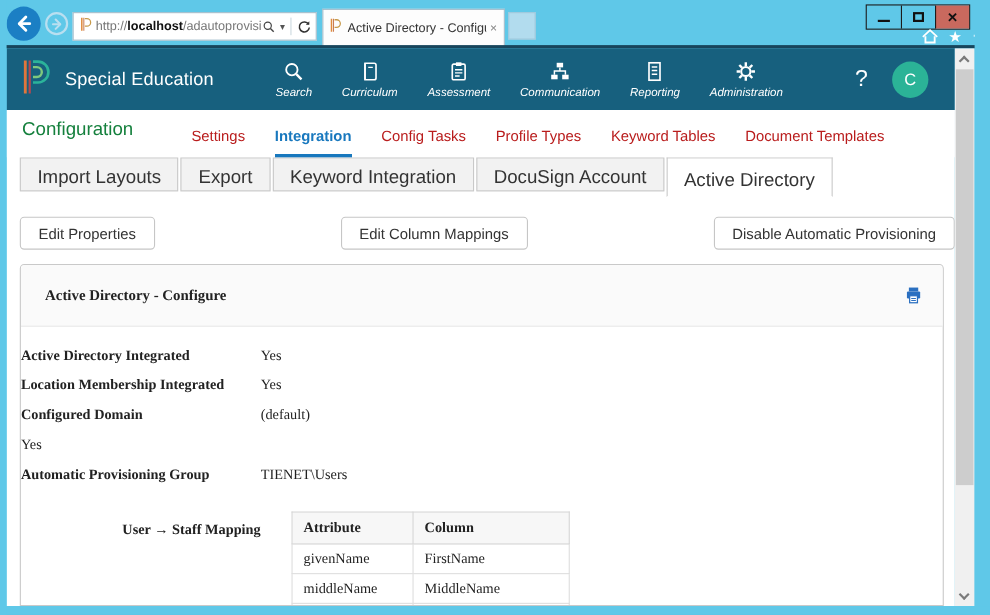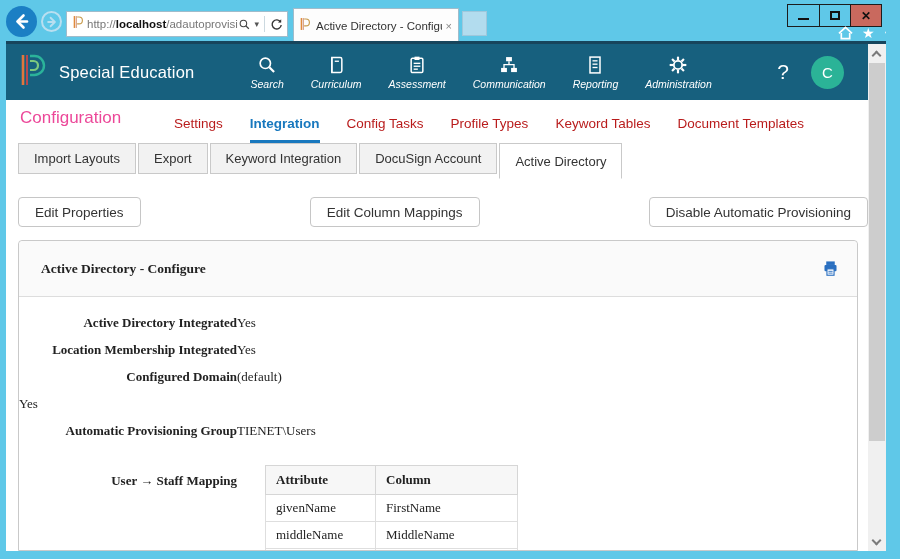--- a/index.html
+++ b/index.html
@@ -49,46 +49,46 @@
   .nav { display:flex; margin-left:56px; gap:27px; align-items:flex-end; }
   .nav-item { display:flex; flex-direction:column; align-items:center; cursor:pointer; }
   .nav-item .nav-label { font-size:10.5px; margin-top:3px;font-style:italic; }
   .help-btn { margin-left:auto; font-size:21px; color:#fff; cursor:pointer; }
   .avatar { width:33px; height:33px; border-radius:50%; background:#2bb397; color:#fff; font-size:15px;
             display:flex; align-items:center; justify-content:center; margin-left:22px; margin-right:24px; cursor:pointer; }
 
   
   .content { position:absolute; top:100px; left:6px; width:862px; height:451px; background:#fff; }
   .config-bar { position:relative; height:43px; background:#fff; }
-  .config-title { position:absolute; left:14px; top:8px; font-size:17px; color:#ec4899; }
+  .config-title { position:absolute; left:14px; top:8px; font-size:17px; color:#15803d; }
   .main-tabs { position:absolute; left:168px; bottom:0; display:flex; gap:27px; }
   .main-tab { font-size:13.5px; color:#b91c1c; padding-bottom:9px; cursor:pointer; border-bottom:3px solid transparent; }
   .main-tab.active { color:#1878be; font-weight:bold; border-bottom-color:#1878be; }
 
   .subtab-row { display:flex; align-items:flex-start; padding-left:12px; height:38px; }
-  .subtab { font-size:13px; color:#333; background:#f2f2f2; border:1px solid #c9c9c9; padding:7px 15px 19px;
+  .subtab { font-size:17px; color:#333; background:#f2f2f2; border:1px solid #c9c9c9; padding:7px 15px 19px;
             margin-right:2px; cursor:pointer; height:31px; }
   .subtab.active { background:#fff; border-bottom:1px solid #fff; height:36px; padding-top:10px; }
 
   .actions-row { display:flex; gap:19px; padding:16px 0 0 12px;justify-content:space-between; }
   .action-btn { background:#fff; border:1px solid #c6c6c6; border-radius:4px; padding:0 16px; height:30px;
                 font-size:13.5px; color:#333; font-family:"Liberation Sans",sans-serif; cursor:pointer; }
 
   
   .panel { position:absolute; left:12px; top:140px; width:840px; height:311px; border:1px solid #c9c9c9;
            border-radius:4px 4px 0 0; background:#fff; overflow:hidden; }
   .panel-header { height:56px; background:#fafafa; border-bottom:1px solid #ddd; display:flex;
                   align-items:center; border-radius:4px 4px 0 0; }
   .panel-title { font-family:"Liberation Serif", serif; font-weight:bold; font-size:13.5px; color:#222;
                  margin-left:22px; flex:1; }
   .print-btn { margin-right:18px; cursor:pointer; display:flex; }
 
   .panel-body { padding-top:18px; font-family:"Liberation Serif", serif; }
   .field-row { display:flex; margin-bottom:11px; }
-  .field-label { width:218px; text-align:right; font-weight:bold; font-size:13px; color:#222; }
+  .field-label { width:218px; font-weight:bold; font-size:13px; color:#222; }
   .field-value { font-size:13px; color:#222; }
 
   .mapping-row { display:flex; margin-top:26px; }
   .mapping-label { width:218px; text-align:right; font-weight:bold; font-size:13px; color:#222; padding-top:8px; }
   .map-table { border-collapse:collapse; margin-left:28px; background:#fff; }
   .map-table th { font-family:"Liberation Serif", serif; font-weight:bold; font-size:13px; color:#222;
                   text-align:left; border:1px solid #d6d6d6; background:#f7f7f7; padding:6px 10px; }
   .map-table td { font-family:"Liberation Serif", serif; font-size:13px; color:#222;
                   border:1px solid #dedede; padding:5px 10px; }
   .map-table th:first-child, .map-table td:first-child { width:110px; }

